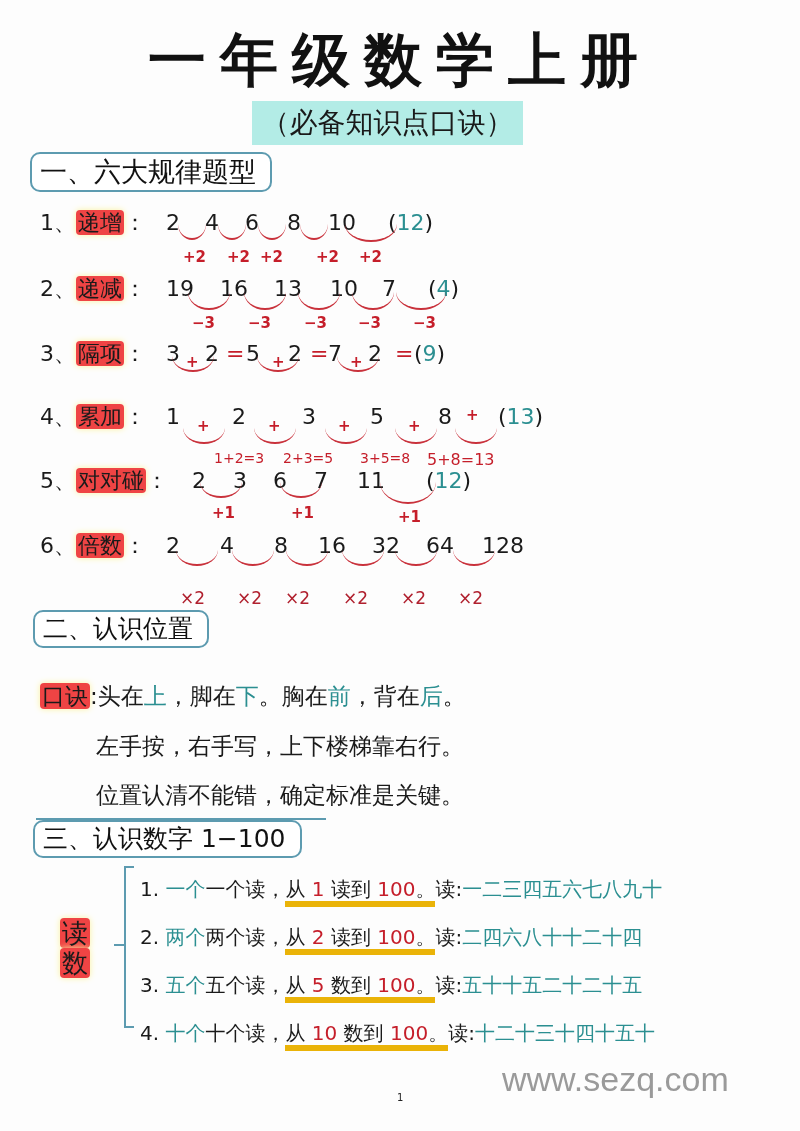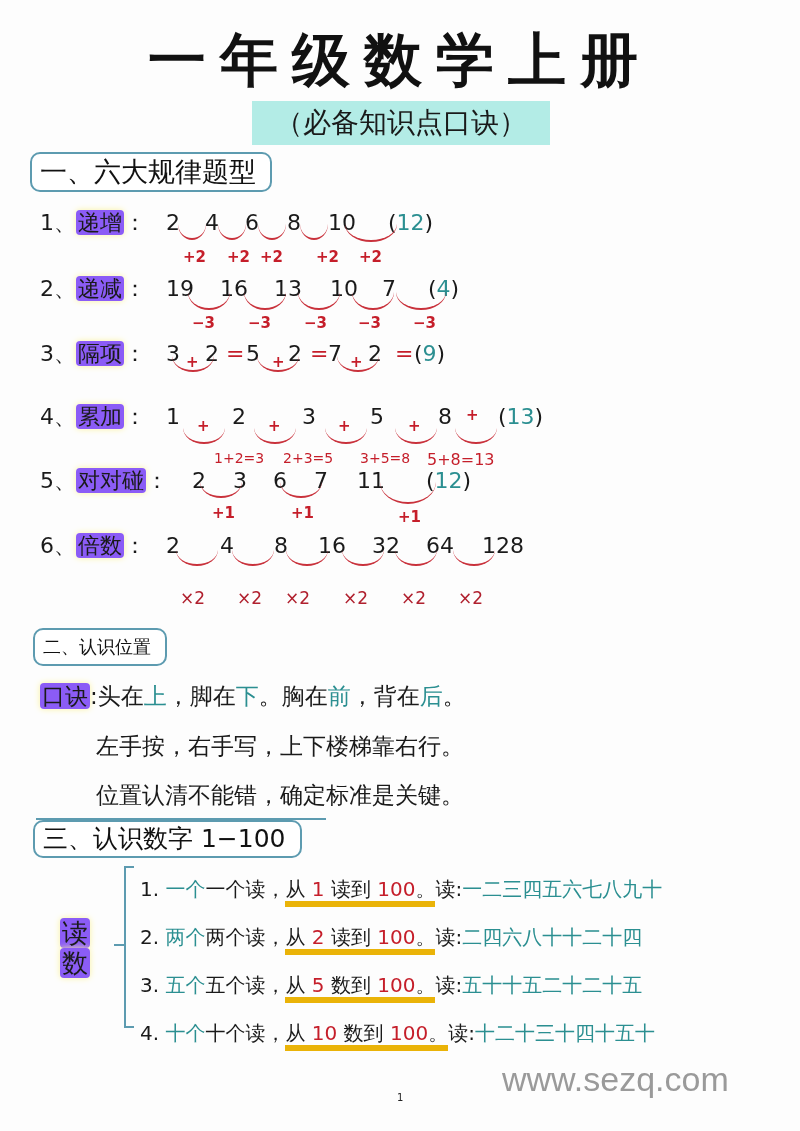--- a/index.html
+++ b/index.html
@@ -1,26 +1,26 @@
 <!DOCTYPE html>
 <html><head>
 <meta charset="utf-8">
 <style>
   html,body{margin:0;padding:0;}
   body{width:800px;height:1131px;background:#fdfdfd;position:relative;overflow:hidden;
        font-family:"DejaVu Sans","Liberation Sans",sans-serif;color:#1a1a1a;}
   .abs{position:absolute;}
   .title{left:0;width:800px;top:22px;text-align:center;font-family:"DejaVu Serif","Liberation Serif",serif;
          font-weight:bold;font-size:58px;letter-spacing:14px;color:#111;}
-  .subtitle{left:252px;top:101px;width:298px;height:44px;background:#b3ece6;text-align:center;
+  .subtitle{left:252px;top:101px;width:271px;height:44px;background:#b3ece6;text-align:center;
             font-size:28px;line-height:44px;color:#1a1a1a;}
   .sec{border:2px solid #5d9bb0;border-radius:10px;background:#fff;font-size:27px;line-height:36px;
        padding:0 14px 0 8px;color:#111;}
   .row{font-size:22px;line-height:30px;}
-  .lbl{background:#8b5cf6;border-radius:4px;padding:0 2px;box-shadow:0 0 6px #fbf3a0;}
+  .lbl{background:#ef4444;border-radius:4px;padding:0 2px;box-shadow:0 0 6px #fbf3a0;}
   .ans{color:#2b8f91;}
   .red{color:#c51e2a;}
   .op{color:#c51e2a;font-size:15px;font-weight:bold;}
   .times{color:#b0202e;font-size:17px;}
   .arc{position:absolute;border-bottom:2px solid #c9323c;border-radius:0 0 50% 50%/0 0 100% 100%;}
   .teal{color:#2b8f91;}
   .ul{border-bottom:6px solid #eab308;}
   .numline{font-size:20px;line-height:28px;}
 </style>
 </head>
@@ -147,21 +147,21 @@
 <div class="arc" style="left:342px;top:550px;width:42px;height:14px;"></div>
 <div class="arc" style="left:395px;top:550px;width:42px;height:14px;"></div>
 <div class="arc" style="left:453px;top:550px;width:42px;height:14px;"></div>
 <div class="abs times" style="left:180px;top:588px;">×2</div>
 <div class="abs times" style="left:237px;top:588px;">×2</div>
 <div class="abs times" style="left:285px;top:588px;">×2</div>
 <div class="abs times" style="left:343px;top:588px;">×2</div>
 <div class="abs times" style="left:401px;top:588px;">×2</div>
 <div class="abs times" style="left:458px;top:588px;">×2</div>
 
-<div class="abs sec" style="left:33px;top:628px;font-size:18px;line-height:34px;">二、认识位置</div>
+<div class="abs sec" style="left:33px;top:610px;font-size:25px;line-height:34px;">二、认识位置</div>
 <div class="abs" style="left:40px;top:680px;font-size:23px;line-height:32px;">
   <span class="lbl">口诀</span>:<span>头在</span><span class="teal">上</span><span>，脚在</span><span class="teal">下</span><span>。胸在</span><span class="teal">前</span><span>，背在</span><span class="teal">后</span><span>。</span>
 </div>
 <div class="abs" style="left:96px;top:730px;font-size:23px;line-height:32px;">左手按，右手写，上下楼梯靠右行。</div>
 <div class="abs" style="left:96px;top:779px;font-size:23px;line-height:32px;">位置认清不能错，确定标准是关键。</div>
 <div class="abs" style="left:36px;top:818px;width:290px;height:2px;background:#5d9bb0;"></div>
 
 <div class="abs sec" style="left:33px;top:820px;font-size:25px;line-height:34px;">三、认识数字 1−100</div>
 <div class="abs" style="left:60px;top:918px;font-size:26px;line-height:30px;width:30px;">
   <span class="lbl" style="display:block">读</span>

